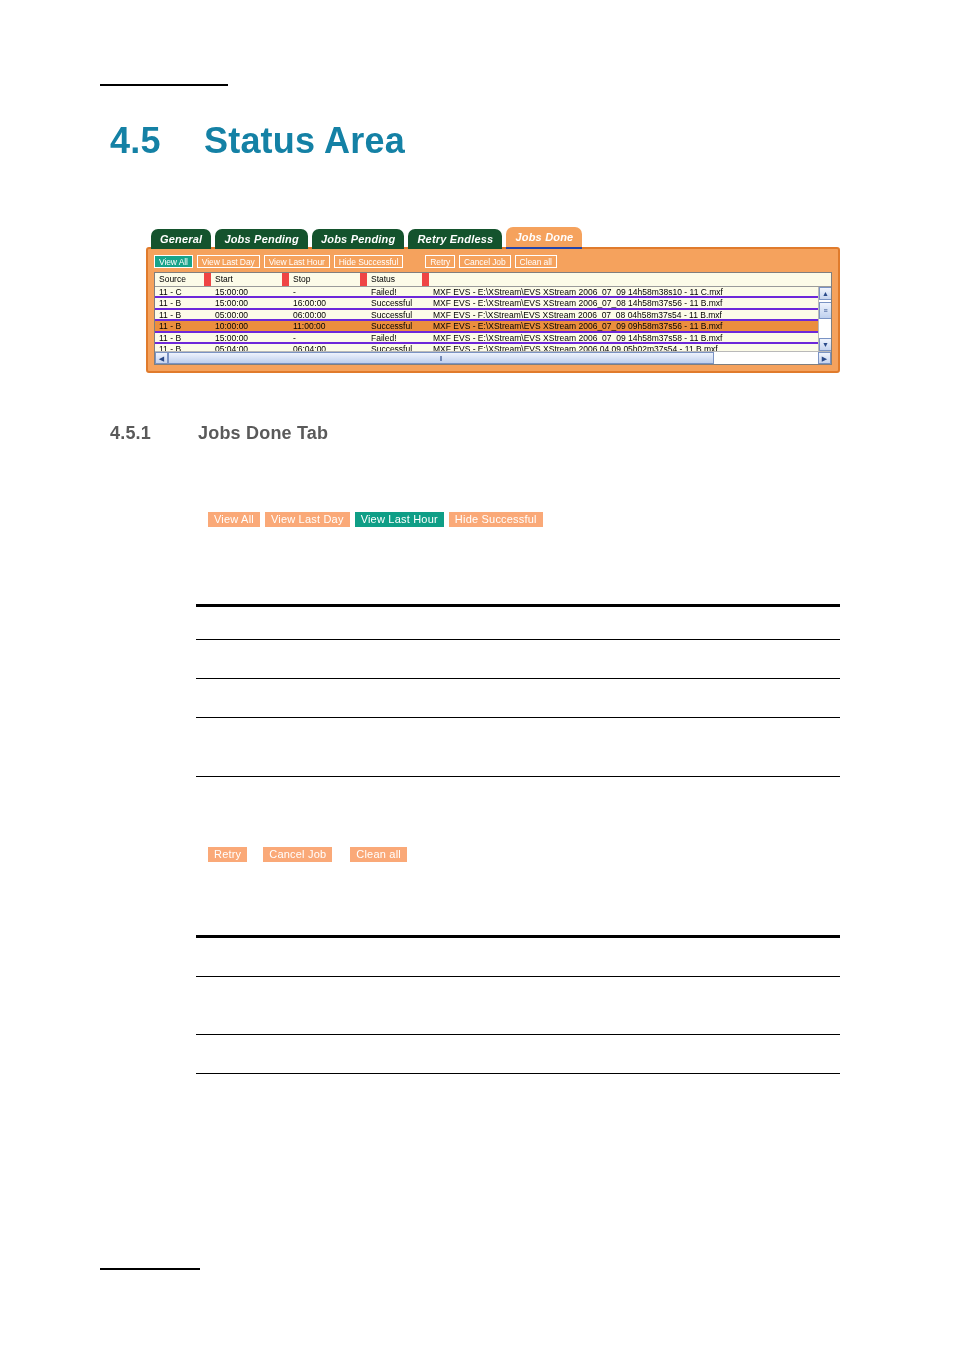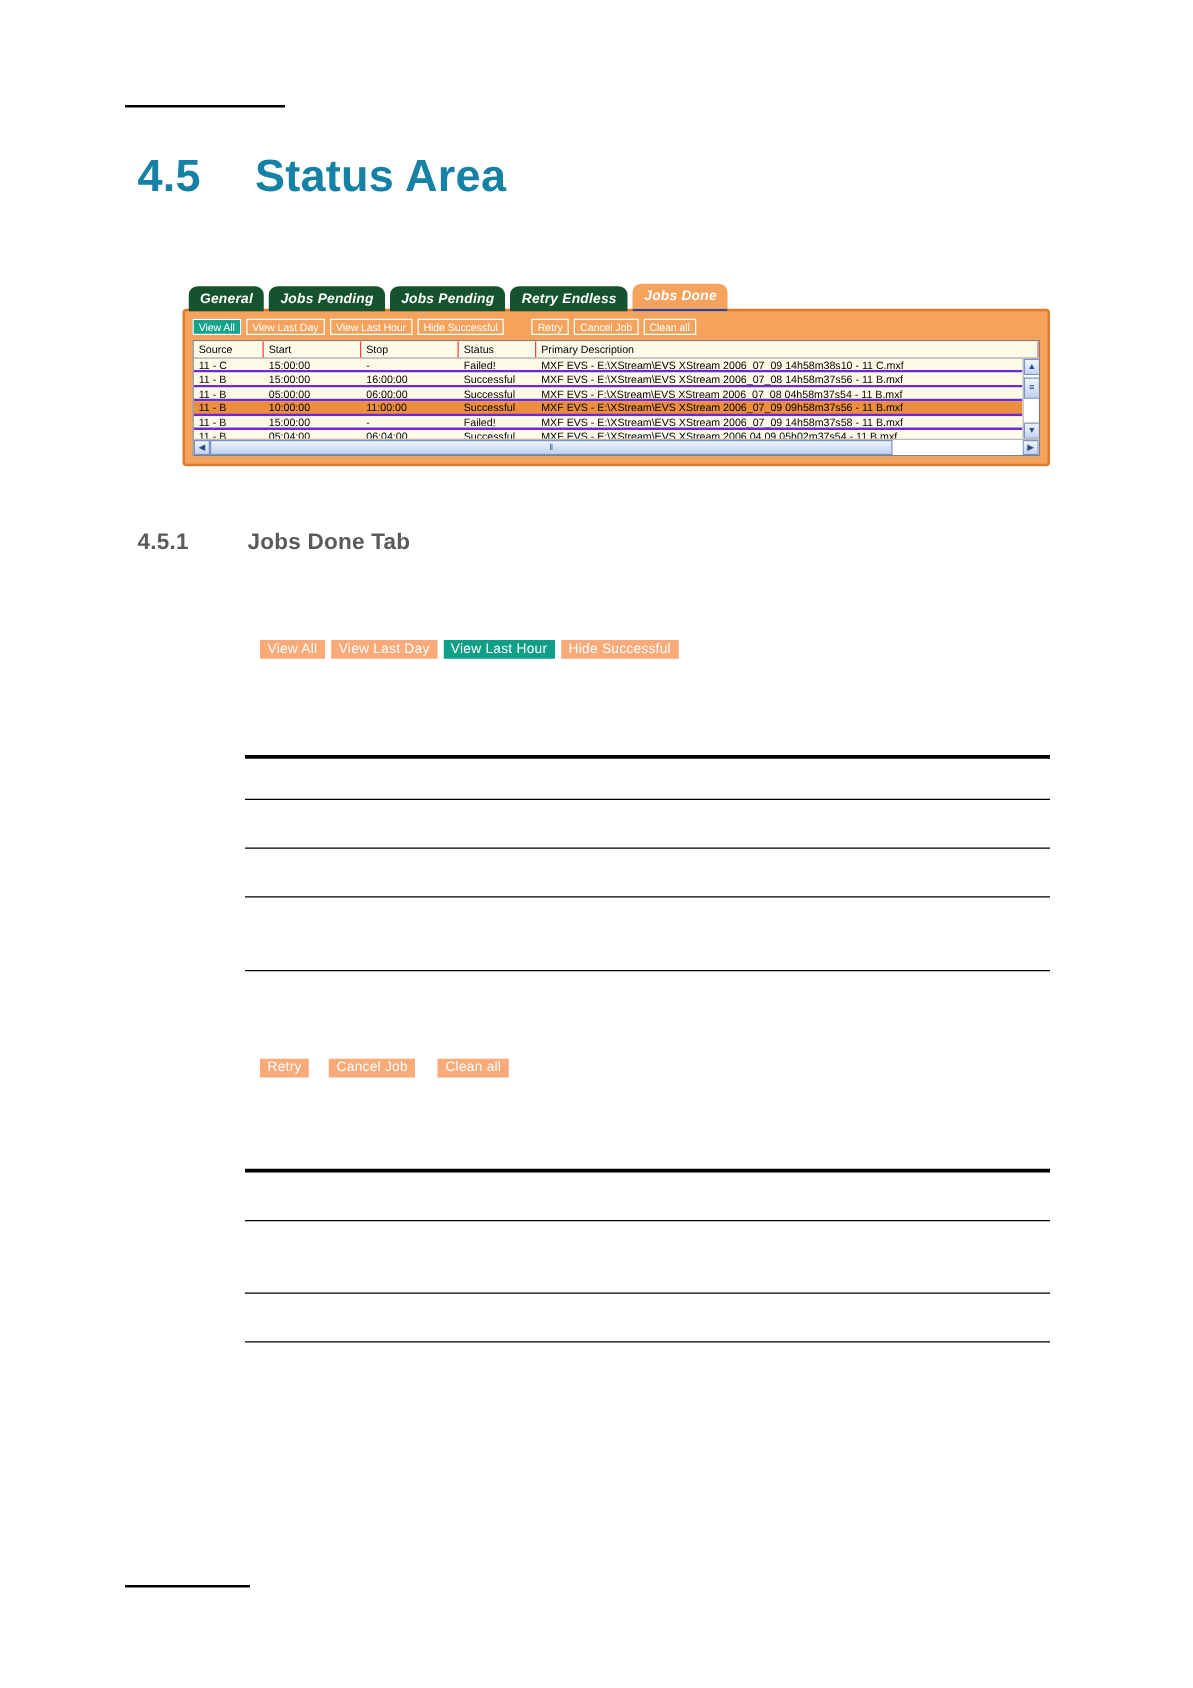--- a/index.html
+++ b/index.html
@@ -133,21 +133,21 @@
   }
   .grid-head {
     display: flex;
     height: 14px;
     background: #fcfbe8;
     border-bottom: 1px solid #9a9a9a;
     font-size: 8.5px;
     color: #000000;
   }
   .grid-head > div {
-    border-right: 1px solid #ef4444;
+    border-right: 7px solid #ef4444;
     padding-left: 4px;
     line-height: 13px;
     overflow: hidden;
     white-space: nowrap;
   }
   .c-src  { width: 56px; flex: 0 0 56px; }
   .c-start{ width: 78px; flex: 0 0 78px; }
   .c-stop { width: 78px; flex: 0 0 78px; }
   .c-stat { width: 62px; flex: 0 0 62px; }
   .c-desc { flex: 1 1 auto; }
@@ -289,21 +289,20 @@
       <div class="tbtn">Clean all</div>
     </div>
 
     <div class="grid">
 
       <div class="grid-head">
         <div class="c-src">Source</div>
         <div class="c-start">Start</div>
         <div class="c-stop">Stop</div>
         <div class="c-stat">Status</div>
-        <div class="c-desc">Primary Description</div>
       </div>
 
       <div class="grid-rows">
         <div class="row">
           <div class="c-src">11 - C</div>
           <div class="c-start">15:00:00</div>
           <div class="c-stop">-</div>
           <div class="c-stat">Failed!</div>
           <div class="c-desc">MXF EVS  - E:\XStream\EVS XStream 2006_07_09 14h58m38s10 - 11 C.mxf</div>
         </div>

